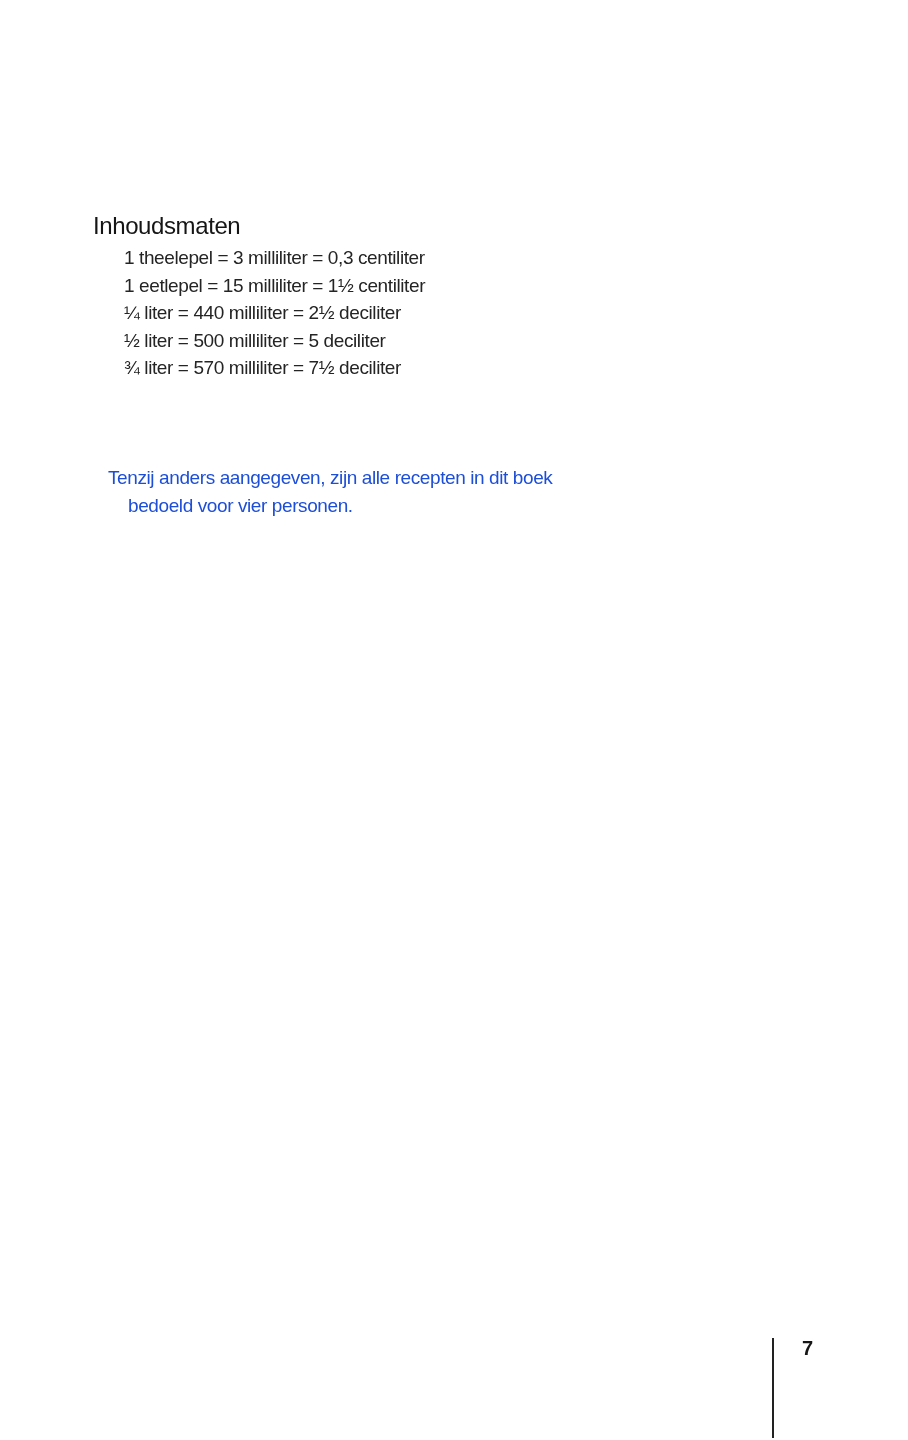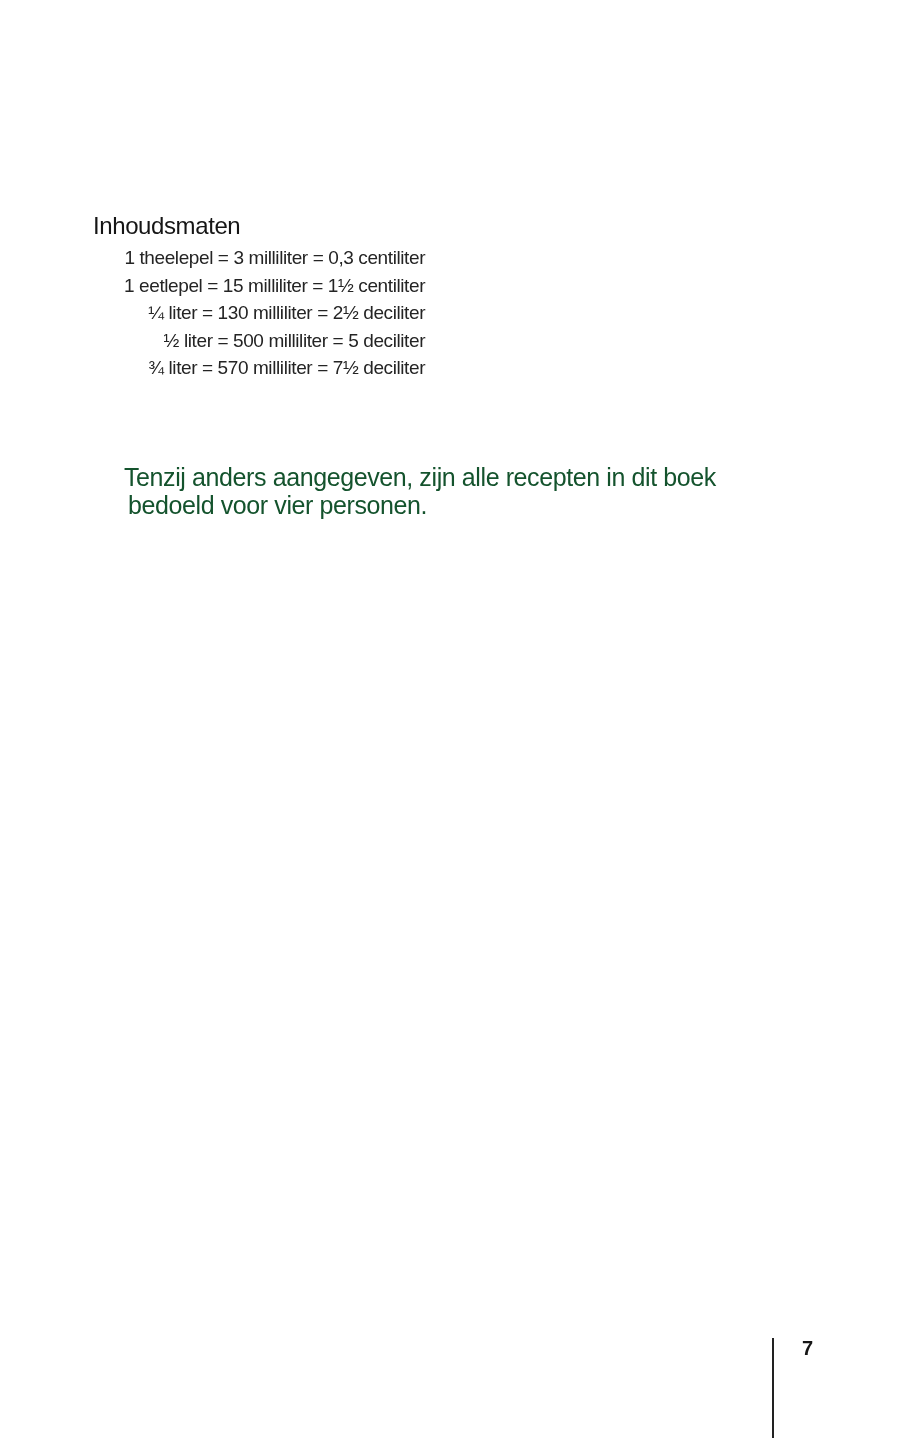--- a/index.html
+++ b/index.html
@@ -31,40 +31,39 @@
     color: #151515;
   }
   .conversions {
     position: absolute;
     left: 124px;
     top: 244px;
     font-size: 19px;
     line-height: 27.6px;
     letter-spacing: -0.4px;
     color: #242424;
-    text-align: right;
   }
   .conversion-row {
     white-space: nowrap;
   }
   .lead-bold {
     font-weight: 700;
     color: #161616;
   }
   .note {
     position: absolute;
-    left: 124px;
+    left: 108px;
     top: 464px;
-    font-size: 25px;
+    font-size: 19px;
     line-height: 27.6px;
     letter-spacing: -0.4px;
-    color: #14532d;
+    color: #1d4ed8;
   }
   .note .note-line:nth-child(2) {
-    margin-left: 4px;
+    margin-left: 20px;
   }
   .footer-rule {
     position: absolute;
     left: 772px;
     top: 1338px;
     width: 2px;
     height: 100px;
     background: #222222;
   }
   .page-number {
@@ -80,21 +79,21 @@
 </head>
 <body>
 
 <div class="page">
 
   <h1 class="heading">Inhoudsmaten</h1>
 
   <div class="conversions">
     <div class="conversion-row"><span>1</span><span> theelepel = 3 milliliter = 0,3 centiliter</span></div>
     <div class="conversion-row"><span>1</span><span> eetlepel = 15 milliliter = 1½ centiliter</span></div>
-    <div class="conversion-row"><span>¼</span><span> liter = 130 milliliter = 2½ deciliter</span></div>
+    <div class="conversion-row"><span>¼</span><span> liter = 440 milliliter = 2½ deciliter</span></div>
     <div class="conversion-row"><span>½</span><span> liter = 500 milliliter = 5 deciliter</span></div>
     <div class="conversion-row"><span>¾</span><span> liter = 570 milliliter = 7½ deciliter</span></div>
   </div>
 
   <div class="note">
     <div class="note-line">Tenzij anders aangegeven, zijn alle recepten in dit boek</div>
     <div class="note-line">bedoeld voor vier personen.</div>
   </div>
 
   <div class="footer-rule"></div>

